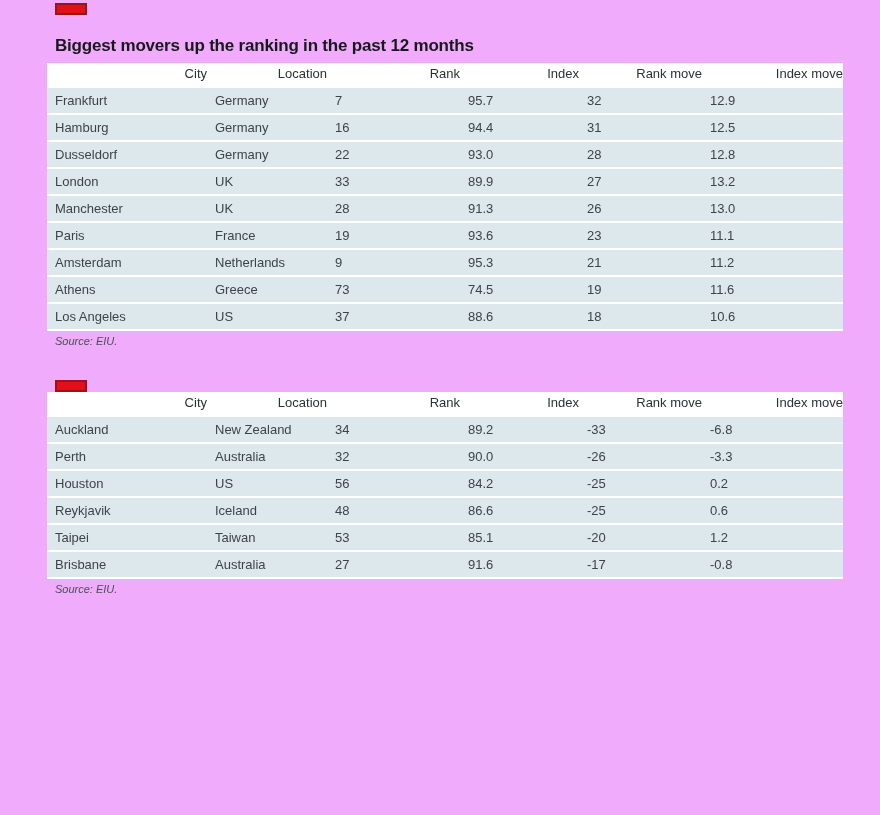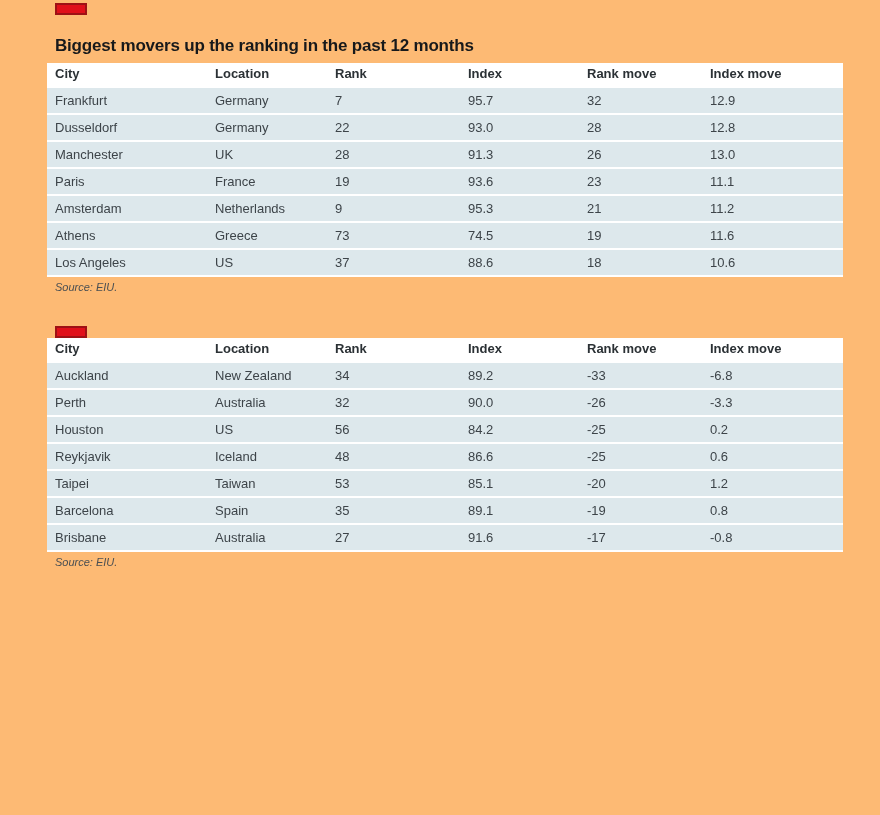--- a/index.html
+++ b/index.html
@@ -4,21 +4,21 @@
 <style>
   html, body {
     margin: 0;
     padding: 0;
     background: #ffffff;
     font-family: "Liberation Sans", "DejaVu Sans", sans-serif;
   }
   .page {
     width: 880px;
     height: 815px;
-    background: #fdba74;
+    background: #f0abfc;
     box-sizing: border-box;
     padding: 3px 0 0 47px;
     overflow: hidden;
   }
   .table-block {
     width: 796px;
   }
   .table-block.second {
     margin-top: 33px;
   }
@@ -44,22 +44,22 @@
     table-layout: fixed;
     font-size: 13px;
   }
   table.data-table col.c1 { width: 160px; }
   table.data-table col.c2 { width: 120px; }
   table.data-table col.c3 { width: 133px; }
   table.data-table col.c4 { width: 119px; }
   table.data-table col.c5 { width: 123px; }
   table.data-table col.c6 { width: 141px; }
   table.data-table th {
-    text-align: left;
-    font-weight: bold;
+    text-align: right;
+    font-weight: normal;
     color: #2b3135;
     background: #ffffff;
     padding: 3px 0 6px 8px;
     height: 16px;
   }
   table.data-table td {
     color: #3d4449;
     background: #dde8ec;
     padding: 0 0 0 8px;
     height: 25px;
@@ -105,26 +105,42 @@
       <tbody>
           <tr>
             <td>Frankfurt</td>
             <td>Germany</td>
             <td>7</td>
             <td>95.7</td>
             <td>32</td>
             <td>12.9</td>
           </tr>
           <tr>
+            <td>Hamburg</td>
+            <td>Germany</td>
+            <td>16</td>
+            <td>94.4</td>
+            <td>31</td>
+            <td>12.5</td>
+          </tr>
+          <tr>
             <td>Dusseldorf</td>
             <td>Germany</td>
             <td>22</td>
             <td>93.0</td>
             <td>28</td>
             <td>12.8</td>
+          </tr>
+          <tr>
+            <td>London</td>
+            <td>UK</td>
+            <td>33</td>
+            <td>89.9</td>
+            <td>27</td>
+            <td>13.2</td>
           </tr>
           <tr>
             <td>Manchester</td>
             <td>UK</td>
             <td>28</td>
             <td>91.3</td>
             <td>26</td>
             <td>13.0</td>
           </tr>
           <tr>
@@ -220,28 +236,20 @@
           </tr>
           <tr>
             <td>Taipei</td>
             <td>Taiwan</td>
             <td>53</td>
             <td>85.1</td>
             <td>-20</td>
             <td>1.2</td>
           </tr>
           <tr>
-            <td>Barcelona</td>
-            <td>Spain</td>
-            <td>35</td>
-            <td>89.1</td>
-            <td>-19</td>
-            <td>0.8</td>
-          </tr>
-          <tr>
             <td>Brisbane</td>
             <td>Australia</td>
             <td>27</td>
             <td>91.6</td>
             <td>-17</td>
             <td>-0.8</td>
           </tr>
         </tbody>
     </table>
     <div class="source-note">Source: EIU.</div>

